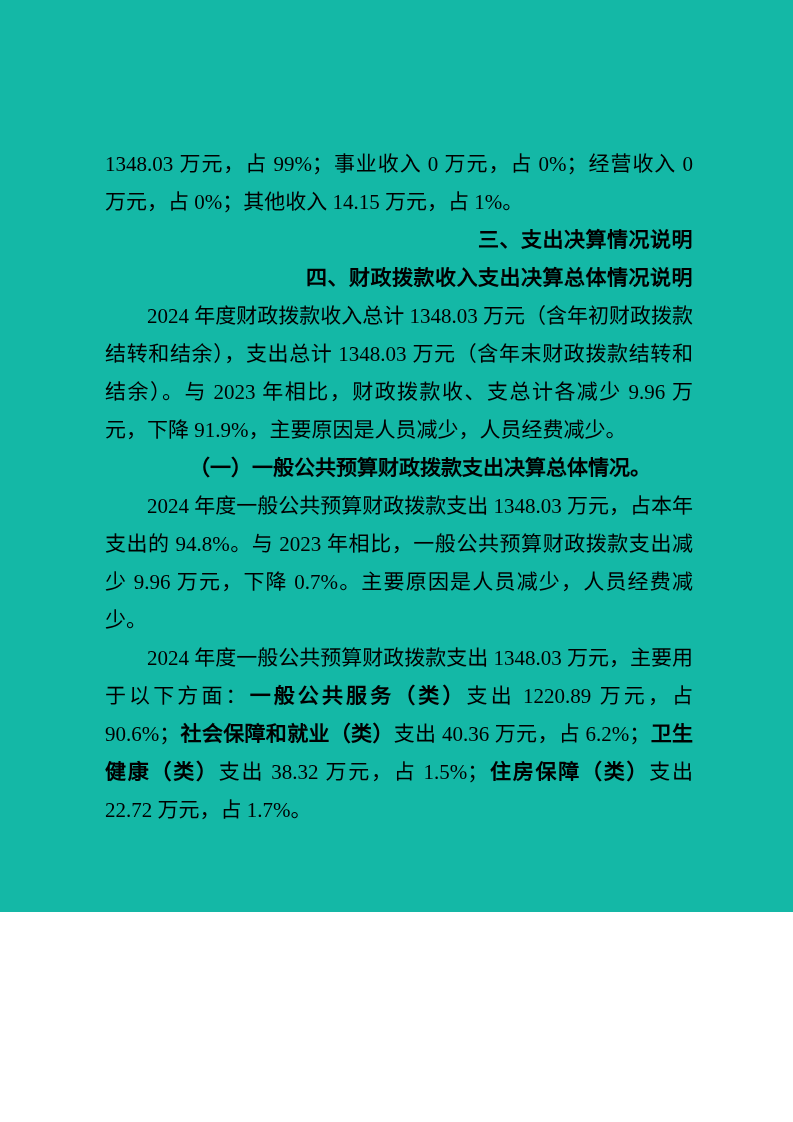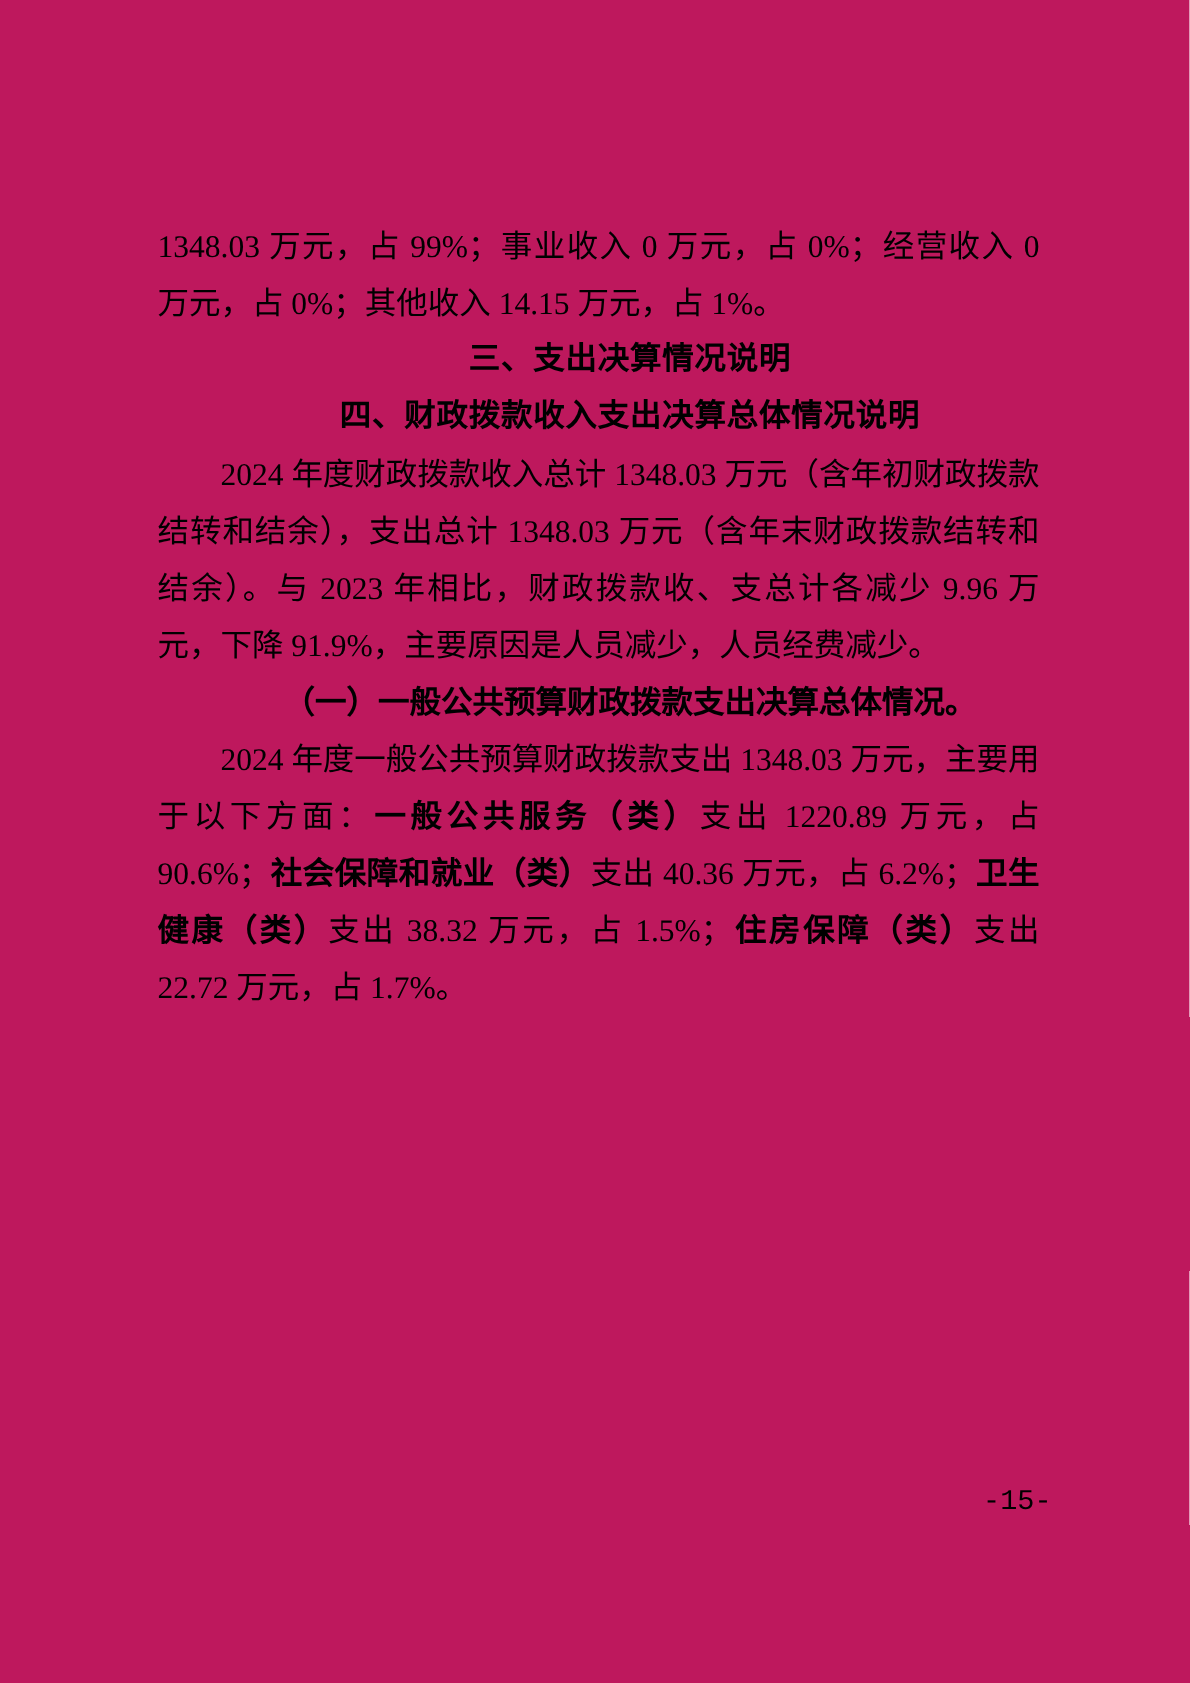--- a/index.html
+++ b/index.html
@@ -4,22 +4,22 @@
 <title>决算情况说明 - 第15页</title>
 <style>
   html, body {
     margin: 0;
     padding: 0;
     background: #ffffff;
   }
   .page {
     position: relative;
     width: 793px;
-    height: 1122px;
-    background: #be185d;
+    height: 912px;
+    background: #14b8a6;
     color: #000000;
     overflow: hidden;
     font-family: "Liberation Serif", "DejaVu Serif", serif;
   }
   .content {
     position: absolute;
     left: 105px;
     top: 145px;
     width: 588px;
     font-size: 21px;
@@ -34,21 +34,21 @@
     font-size: 21px;
     line-height: 38px;
   }
   .para-indent {
     text-indent: 42px;
   }
   .heading {
     font-family: "Liberation Sans", "DejaVu Sans", sans-serif;
     font-weight: bold;
     text-indent: 42px;
-    text-align: center;
+    text-align: right;
     letter-spacing: 0.5px;
   }
   .subheading {
     font-family: "Liberation Serif", "DejaVu Serif", serif;
     font-weight: bold;
     text-indent: 42px;
     text-align: center;
   }
   .bold-seg {
     font-weight: bold;
@@ -74,20 +74,21 @@
     <h2 class="heading">三、支出决算情况说明</h2>
 
 
     <h2 class="heading">四、财政拨款收入支出决算总体情况说明</h2>
 
     <p class="para-indent">2024 年度财政拨款收入总计 1348.03 万元（含年初财政拨款结转和结余），支出总计 1348.03 万元（含年末财政拨款结转和结余）。与 2023 年相比，财政拨款收、支总计各减少 9.96 万元，下降 91.9%，主要原因是人员减少，人员经费减少。</p>
 
 
     <h3 class="subheading">（一）一般公共预算财政拨款支出决算总体情况。</h3>
 
+    <p class="para-indent">2024 年度一般公共预算财政拨款支出 1348.03 万元，占本年支出的 94.8%。与 2023 年相比，一般公共预算财政拨款支出减少 9.96 万元，下降 0.7%。主要原因是人员减少，人员经费减少。</p>
 
 
     <p class="para-indent"><span>2024 年度一般公共预算财政拨款支出 1348.03 万元，主要用于以下方面：</span><span class="bold-seg">一般公共服务（类）</span><span>支出 1220.89 万元，占 90.6%；</span><span class="bold-seg">社会保障和就业（类）</span><span>支出 40.36 万元，占 6.2%；</span><span class="bold-seg">卫生健康（类）</span><span>支出 38.32 万元，占 1.5%；</span><span class="bold-seg">住房保障（类）</span><span>支出 22.72 万元，占 1.7%。</span></p>
 
   </div>
 
   <div class="page-number">-15-</div>
 </div>
 
 </body></html>

